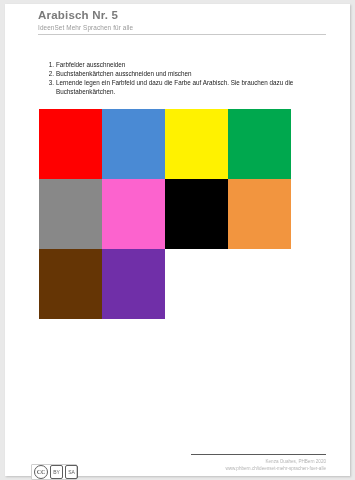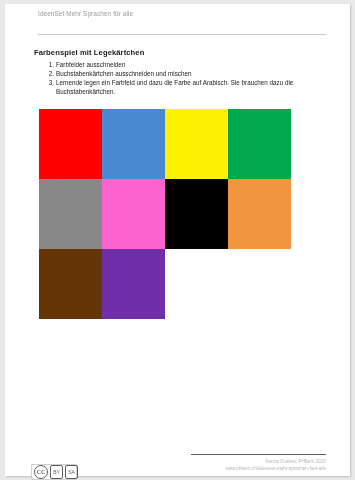--- a/index.html
+++ b/index.html
@@ -169,25 +169,25 @@
     justify-content: center;
     flex: 0 0 auto;
   }
 </style>
 </head>
 <body>
 
 <div class="page">
 
   <div class="header">
+    <div class="doc-title">Arabisch Nr. 5</div>
     <div class="doc-subtitle">IdeenSet Mehr Sprachen für alle</div>
   </div>
   <div class="header-rule"></div>
 
-  <div class="section-title">Farbenspiel mit Legekärtchen</div>
 
   <ol class="steps">
       <li><span class="num">1.</span><span>Farbfelder ausschneiden</span></li>
       <li><span class="num">2.</span><span>Buchstabenkärtchen ausschneiden und mischen</span></li>
       <li><span class="num">3.</span><span>Lernende legen ein Farbfeld und dazu die Farbe auf Arabisch. Sie brauchen dazu die Buchstabenkärtchen.</span></li>
     </ol>
 
   <div class="color-grid">
       <div class="swatch" style="background: rgb(255, 0, 0);"></div>
       <div class="swatch" style="background: rgb(74, 138, 212);"></div>

